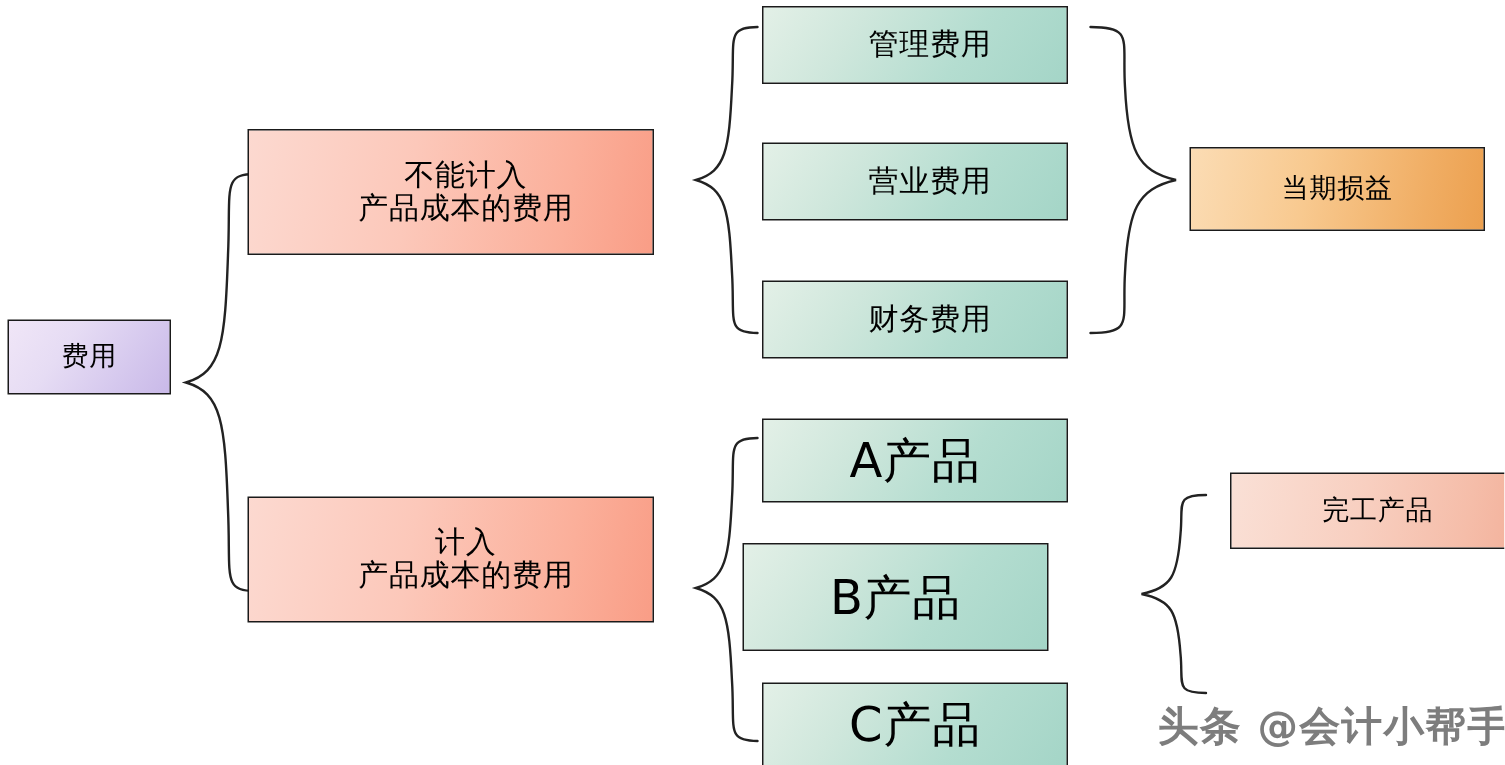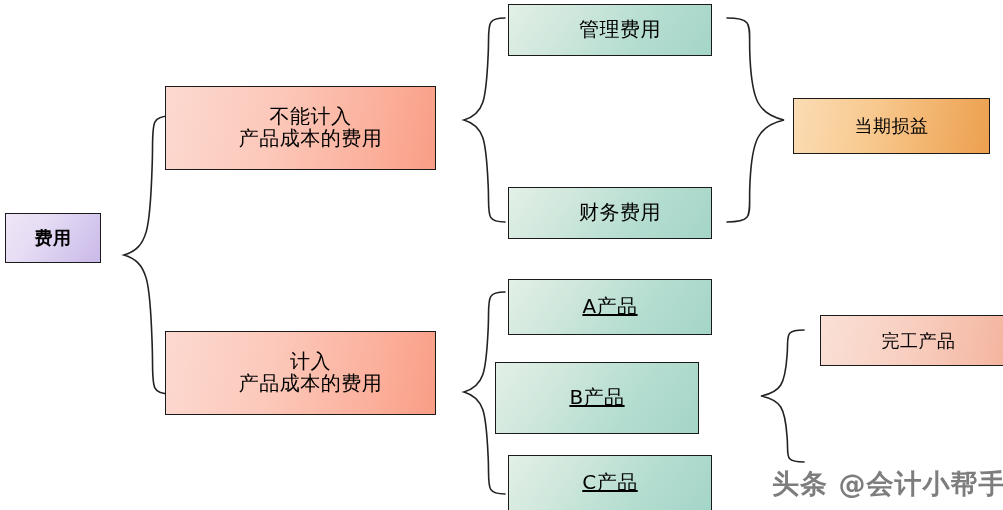--- a/index.html
+++ b/index.html
@@ -45,21 +45,21 @@
   .n-green {
     background: linear-gradient(125deg, #e3f0e7 0%, #cfe7dc 30%, #b4ddd0 65%, #a4d5c7 100%);
   }
   .n-orange {
     background: linear-gradient(100deg, #fbdcb4 0%, #f8c98f 40%, #f0ad63 80%, #eca04f 100%);
   }
 
   
   .fs-26 { font-size: 18px; }
   .fs-25 { font-size: 20px; padding-left: 20px; }
-  .fs-24 { font-size: 20px; text-decoration: underline; }
+  .fs-24 { font-size: 32px; }
 
   .brace {
     position: absolute;
     pointer-events: none;
   }
   .brace path {
     fill: none;
     stroke: #222222;
     stroke-width: 1.6;
     stroke-linecap: round;
@@ -99,38 +99,41 @@
   </svg>
 
   <svg class="brace" style="left:460px; top:288px; width:50px; height:210px;" viewBox="0 0 50 210">
     <path d="M 45 4 C 24 4, 30 12, 28 44 C 26 84, 24 98, 4 104 C 24 110, 26 124, 28 166 C 30 198, 24 206, 45 206"></path>
   </svg>
 
   <svg class="brace" style="left:757px; top:326px; width:52px; height:140px;" viewBox="0 0 52 140">
     <path d="M 47 4 C 26 4, 32 10, 30 30 C 28 58, 24 66, 4 70 C 24 74, 28 82, 30 110 C 32 130, 26 136, 47 136"></path>
   </svg>
 
-  <div class="node n-root fs-26" style="left:5px; top:213px; width:96px; height:50px;font-weight:bold;">
+  <div class="node n-root fs-26" style="left:5px; top:213px; width:109px; height:50px;">
     <span class="ln">费用</span>
   </div>
 
   <div class="node n-pink fs-25" style="left:165px; top:86px; width:271px; height:84px;">
     <span class="ln">不能计入</span>
     <span class="ln">产品成本的费用</span>
   </div>
 
   <div class="node n-pink fs-25" style="left:165px; top:331px; width:271px; height:84px;">
     <span class="ln">计入</span>
     <span class="ln">产品成本的费用</span>
   </div>
 
   <div class="node n-green fs-25" style="left:508px; top:4px; width:204px; height:52px;">
     <span class="ln">管理费用</span>
   </div>
 
+  <div class="node n-green fs-25" style="left:508px; top:95px; width:204px; height:52px;">
+    <span class="ln">营业费用</span>
+  </div>
 
   <div class="node n-green fs-25" style="left:508px; top:187px; width:204px; height:52px;">
     <span class="ln">财务费用</span>
   </div>
 
   <div class="node n-green fs-24" style="left:508px; top:279px; width:204px; height:56px;">
     <span class="ln">A产品</span>
   </div>
 
   <div class="node n-green fs-24" style="left:495px; top:362px; width:204px; height:72px;">

